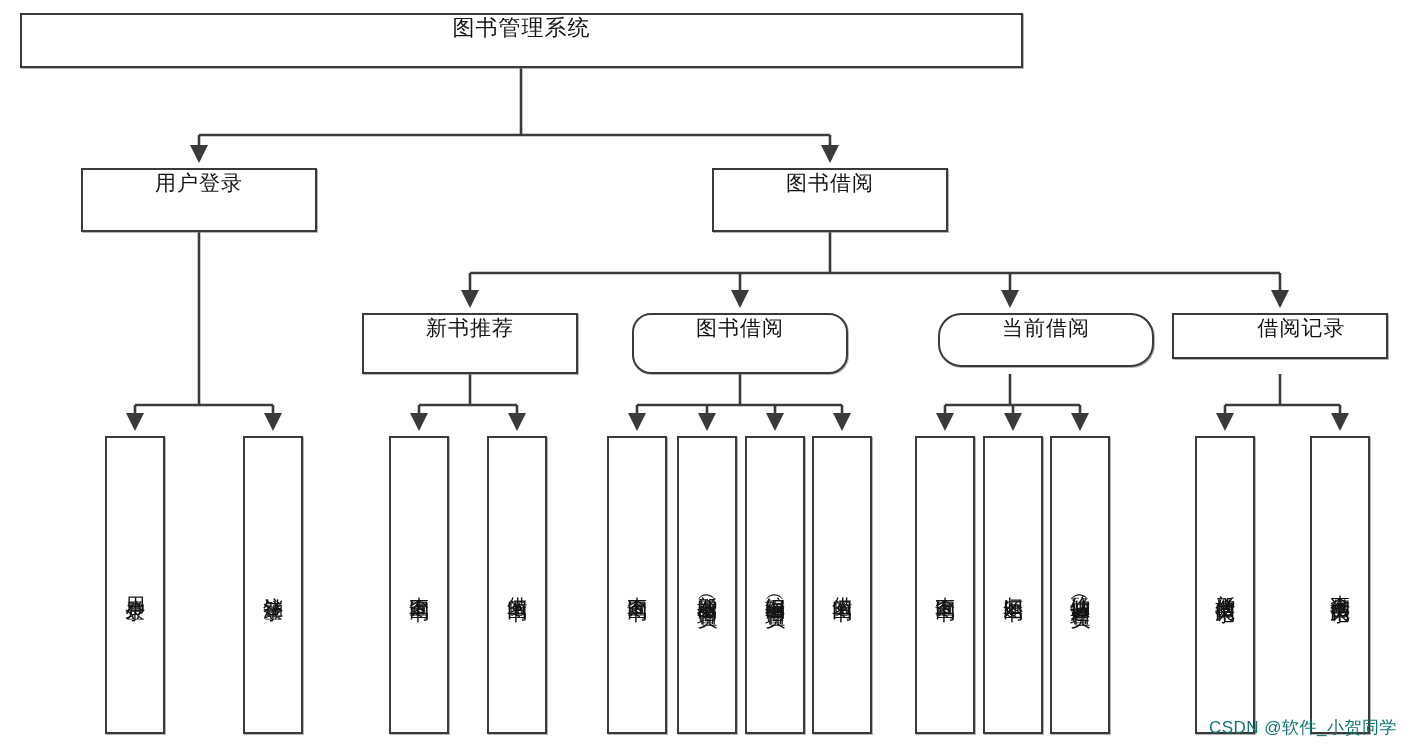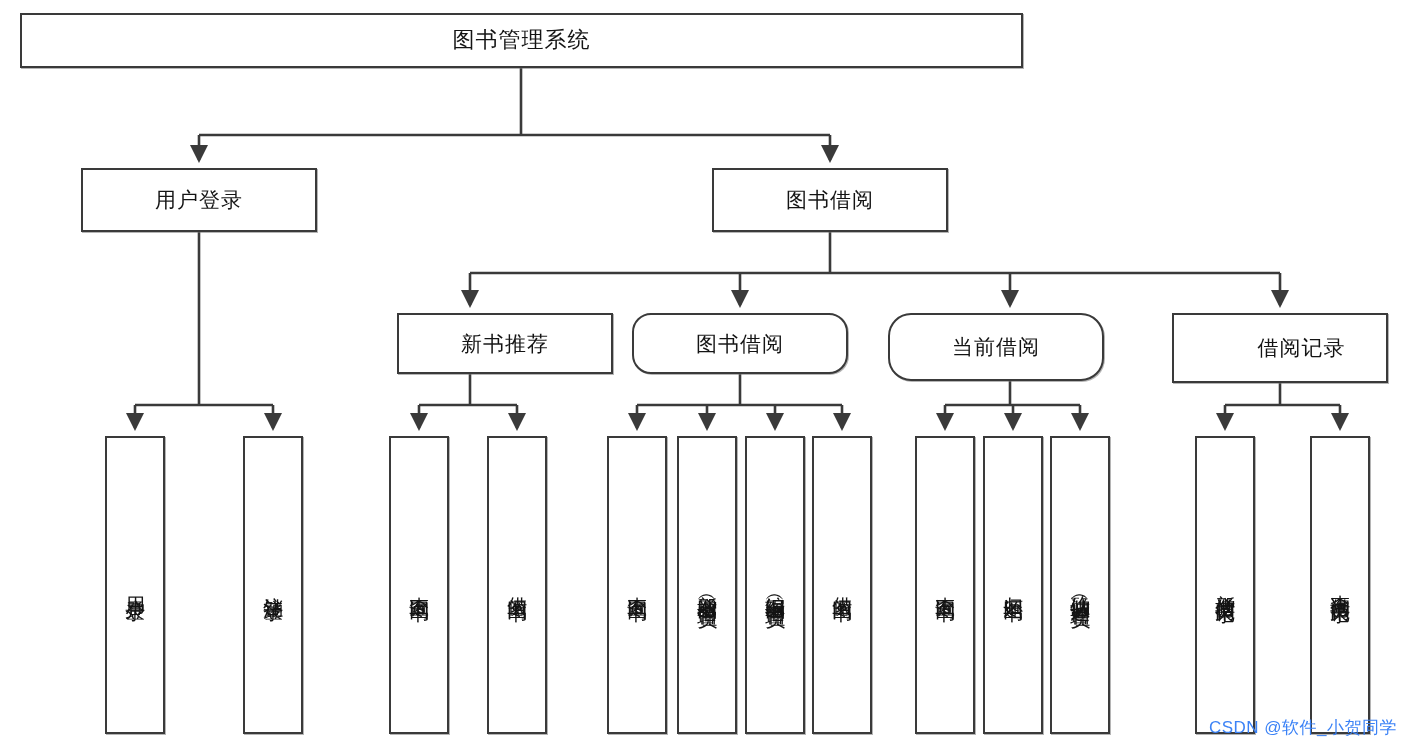--- a/index.html
+++ b/index.html
@@ -29,21 +29,20 @@
     pointer-events: none;
   }
   
   .node {
     position: absolute;
     box-sizing: border-box;
     background: #ffffff;
     border: 2px solid #3a3a3a;
     box-shadow: 1px 1px 0 0 rgba(120,120,120,0.55);
     display: flex;
-    align-items: center;
     justify-content: center;
     z-index: 2;
   }
   .node .label {
     font-size: 21px;
     line-height: 1.2;
     letter-spacing: 1px;
     color: #141414;
     white-space: nowrap;
   }
@@ -74,21 +73,21 @@
   .node.leaf.tall-text .label {
     align-items: flex-start;
     padding-top: 4px;
   }
   
   #watermark {
     position: absolute;
     right: 8px;
     bottom: 8px;
     font-size: 17px;
-    color: #3b82f6;
+    color: #0f766e;
     letter-spacing: 0.5px;
     z-index: 5;
     white-space: nowrap;
     font-family: "Liberation Sans", "DejaVu Sans", sans-serif;
   }
 </style>
 </head>
 <body>
 
 <div id="diagram">
@@ -147,30 +146,30 @@
     <span class="label">图书管理系统</span>
   </div>
 
   <div class="node l2" style="left: 81px; top: 168px; width: 236px; height: 64px;">
     <span class="label">用户登录</span>
   </div>
   <div class="node l2" style="left: 712px; top: 168px; width: 236px; height: 64px;">
     <span class="label">图书借阅</span>
   </div>
 
-  <div class="node l3" style="left: 362px; top: 313px; width: 216px; height: 61px; margin-left: 35px;">
+  <div class="node l3" style="left: 362px; top: 313px; width: 216px; height: 61px;">
     <span class="label">新书推荐</span>
   </div>
   <div class="node l3" style="left: 632px; top: 313px; width: 216px; height: 61px; border-radius: 19px;">
     <span class="label">图书借阅</span>
   </div>
-  <div class="node l3" style="left: 888px; top: 313px; width: 216px; height: 68px; border-radius: 23px;">
+  <div class="node l3" style="left: 938px; top: 313px; width: 216px; height: 54px; border-radius: 23px;">
     <span class="label">当前借阅</span>
   </div>
-  <div class="node l3" style="left: 1172px; top: 313px; width: 216px; height: 70px; padding-left: 43px;">
+  <div class="node l3" style="left: 1172px; top: 313px; width: 216px; height: 46px; padding-left: 43px;">
     <span class="label">借阅记录</span>
   </div>
 
   <div class="node leaf" style="left: 105px; top: 436px; width: 60px; height: 298px;">
     <span class="label">用户登录</span>
   </div>
   <div class="node leaf" style="left: 243px; top: 436px; width: 60px; height: 298px;">
     <span class="label">注销登录</span>
   </div>
   <div class="node leaf" style="left: 389px; top: 436px; width: 60px; height: 298px;">

